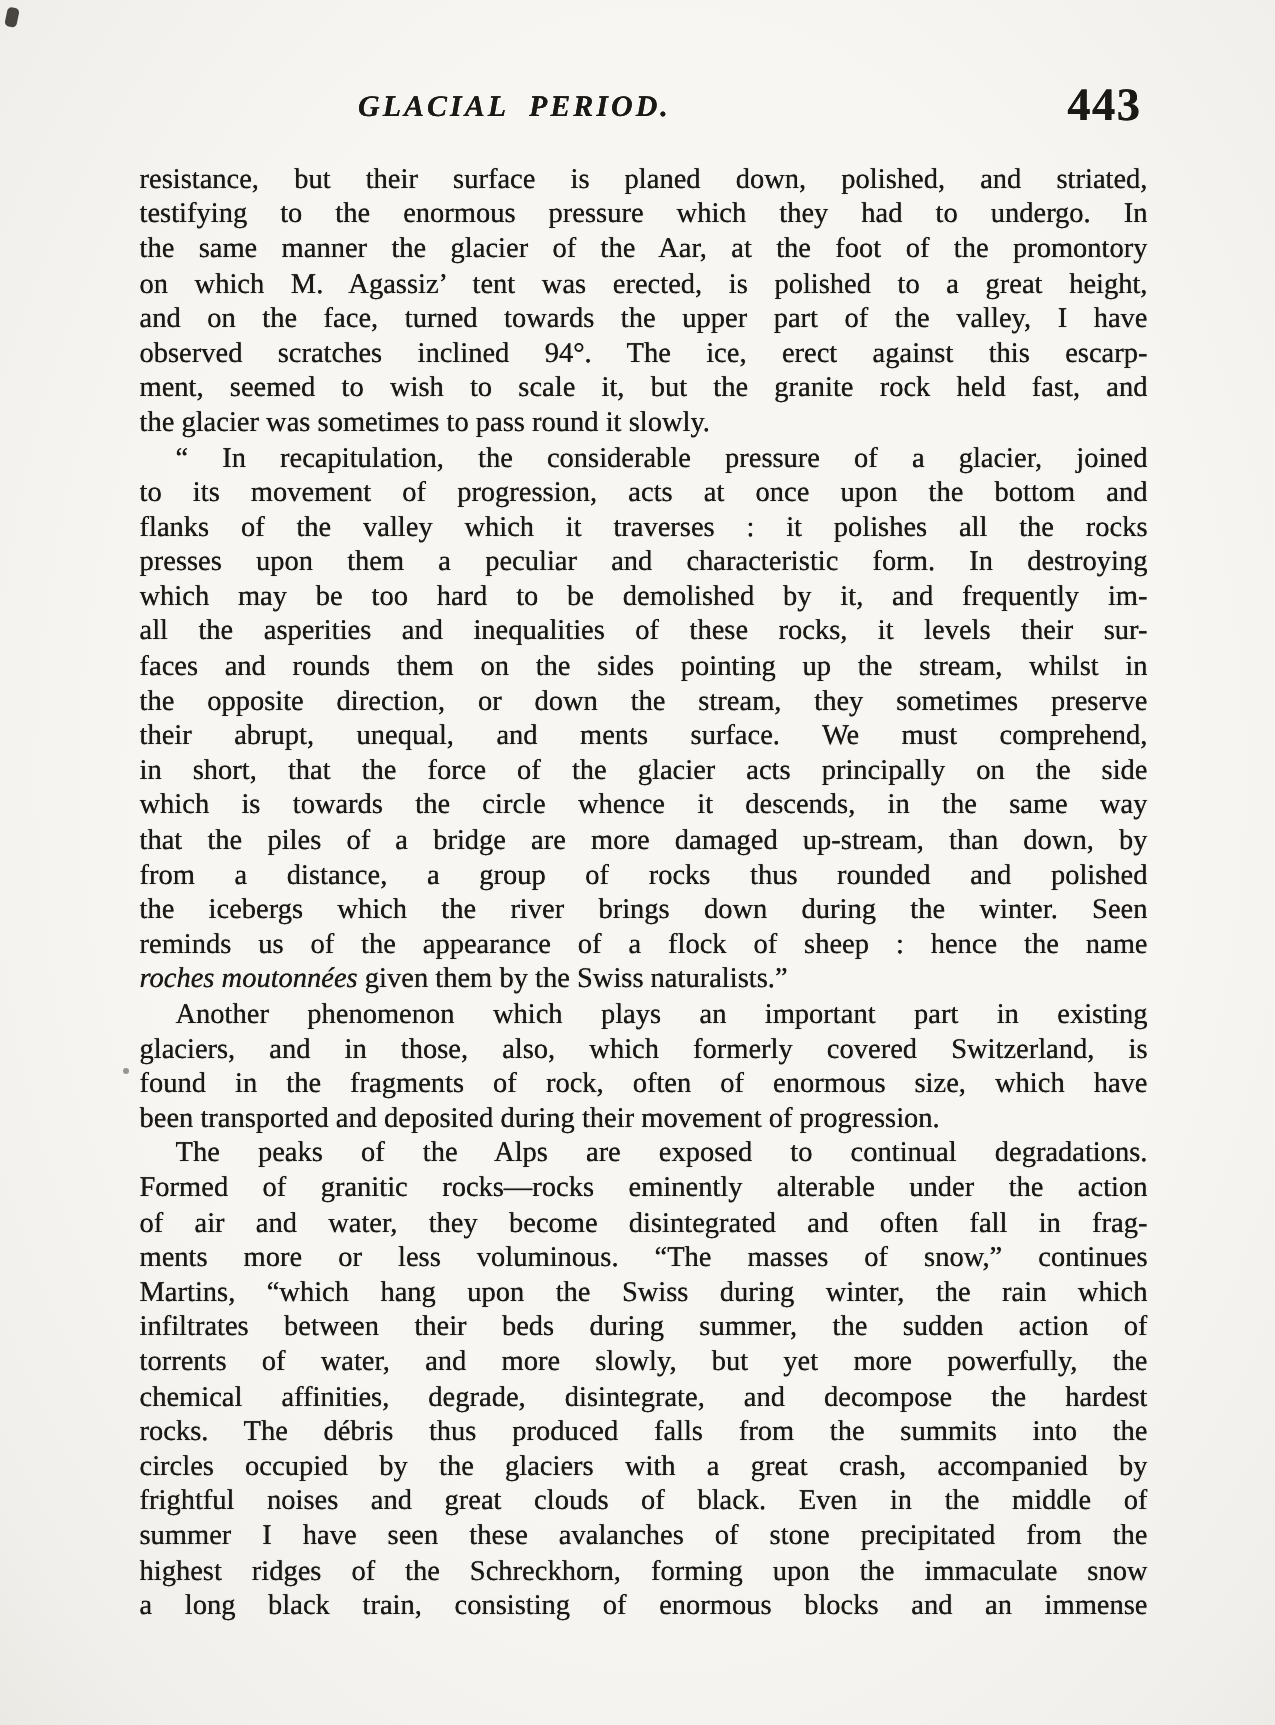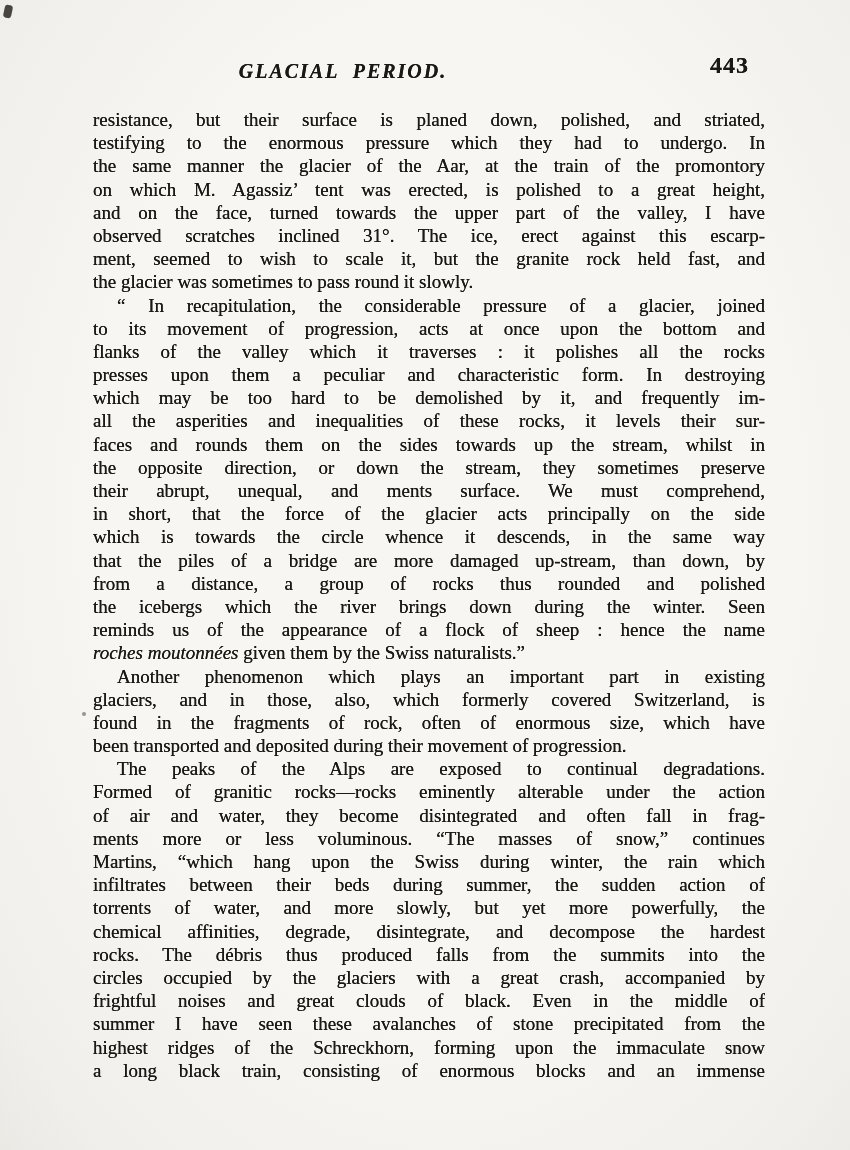--- a/index.html
+++ b/index.html
@@ -32,23 +32,23 @@
     text-align: center;
     font-style: italic;
     font-weight: bold;
     font-size: 20px;
     letter-spacing: 2px;
     word-spacing: 7px;
     text-shadow: 0 0 0.4px currentColor;
   }
   .page-number {
     position: absolute;
-    right: 16px;
+    right: 4px;
     top: -8px;
-    font-size: 24px;
+    font-size: 31px;
     font-weight: bold;
     letter-spacing: 1px;
     text-shadow: 0 0 0.3px currentColor;
   }
   
   .text-block {
     position: absolute;
     top: 108px;
     left: 93px;
     width: 672px;
@@ -100,35 +100,35 @@
 
   <div class="running-head-row">
     <div class="running-head">GLACIAL PERIOD.</div>
     <div class="page-number">443</div>
   </div>
 
   <div class="text-block">
       <div class="paragraph">
         <div class="line">resistance, but their surface is planed down, polished, and striated,</div>
         <div class="line">testifying to the enormous pressure which they had to undergo.  In</div>
-        <div class="line">the same manner the glacier of the Aar, at the train of the promontory</div>
+        <div class="line">the same manner the glacier of the Aar, at the foot of the promontory</div>
         <div class="line">on which M. Agassiz’ tent was erected, is polished to a great height,</div>
         <div class="line">and on the face, turned towards the upper part of the valley, I have</div>
-        <div class="line">observed scratches inclined 31°.  The ice, erect against this escarp-</div>
+        <div class="line">observed scratches inclined 94°.  The ice, erect against this escarp-</div>
         <div class="line">ment, seemed to wish to scale it, but the granite rock held fast, and</div>
         <div class="line last">the glacier was sometimes to pass round it slowly.</div>
       </div>
       <div class="paragraph">
         <div class="line indent">“ In recapitulation, the considerable pressure of a glacier, joined</div>
         <div class="line">to its movement of progression, acts at once upon the bottom and</div>
         <div class="line">flanks of the valley which it traverses : it polishes all the rocks</div>
         <div class="line">presses upon them a peculiar and characteristic form.  In destroying</div>
         <div class="line">which may be too hard to be demolished by it, and frequently im-</div>
         <div class="line">all the asperities and inequalities of these rocks, it levels their sur-</div>
-        <div class="line">faces and rounds them on the sides towards up the stream, whilst in</div>
+        <div class="line">faces and rounds them on the sides pointing up the stream, whilst in</div>
         <div class="line">the opposite direction, or down the stream, they sometimes preserve</div>
         <div class="line">their abrupt, unequal, and ments surface.  We must comprehend,</div>
         <div class="line">in short, that the force of the glacier acts principally on the side</div>
         <div class="line">which is towards the circle whence it descends, in the same way</div>
         <div class="line">that the piles of a bridge are more damaged up-stream, than down, by</div>
         <div class="line">from a distance, a group of rocks thus rounded and polished</div>
         <div class="line">the icebergs which the river brings down during the winter.  Seen</div>
         <div class="line">reminds us of the appearance of a flock of sheep : hence the name</div>
         <div class="line last"><span class="italic">roches moutonnées</span><span> given them by the Swiss naturalists.”</span></div>
       </div>

